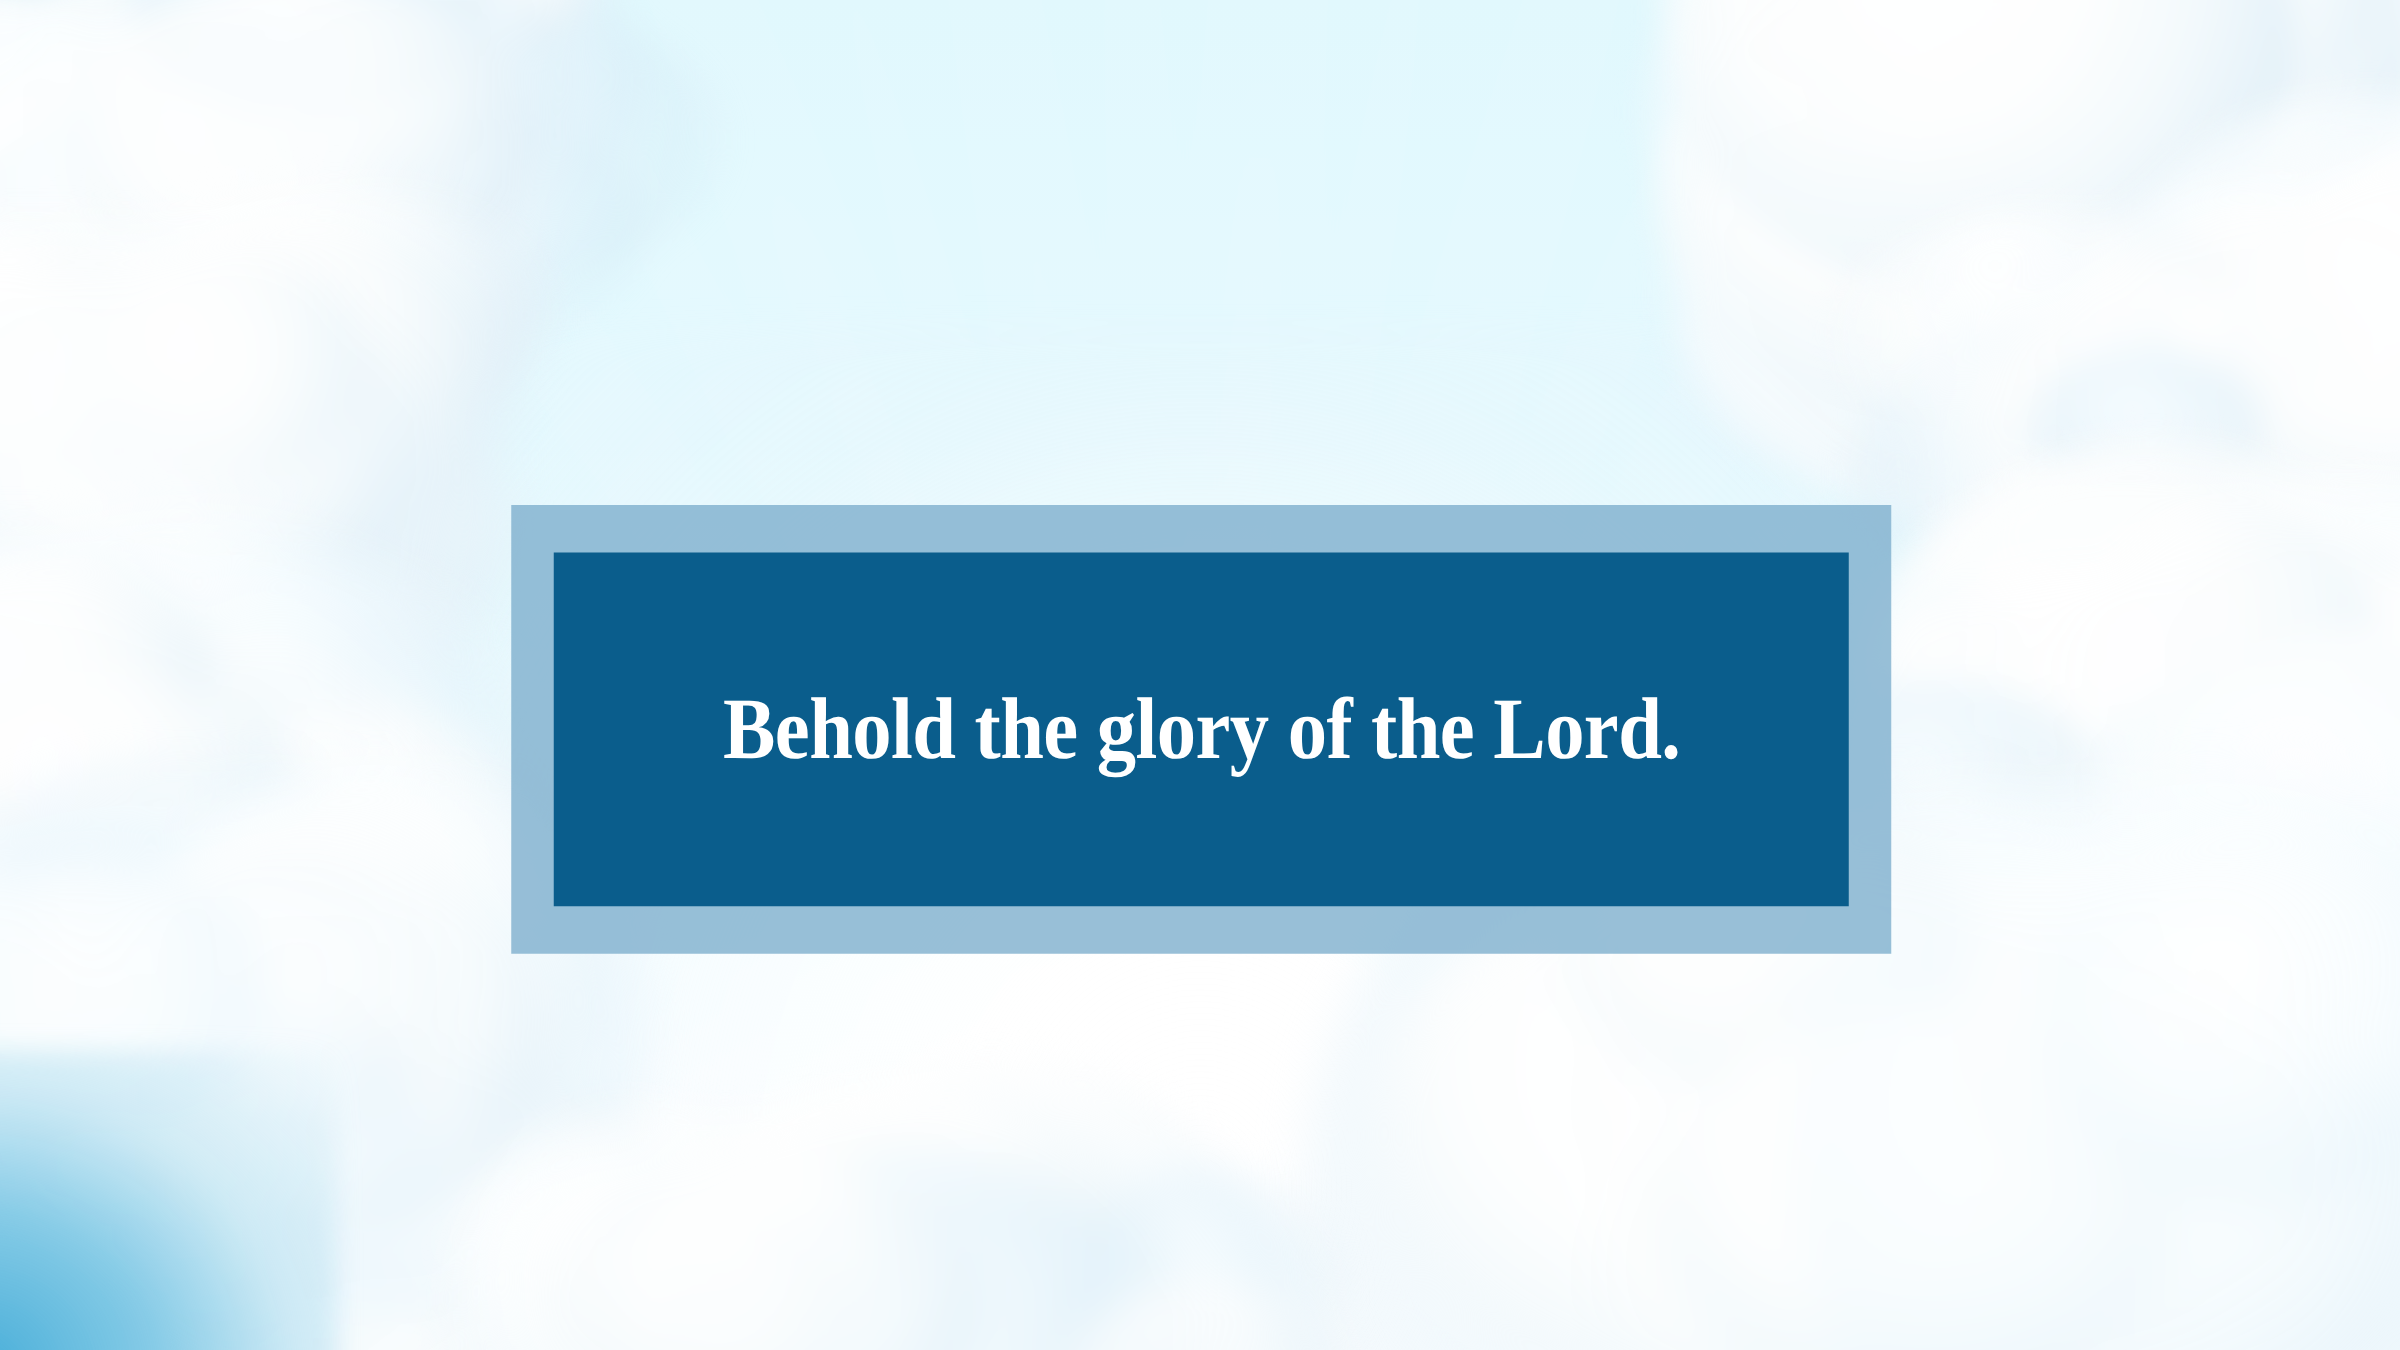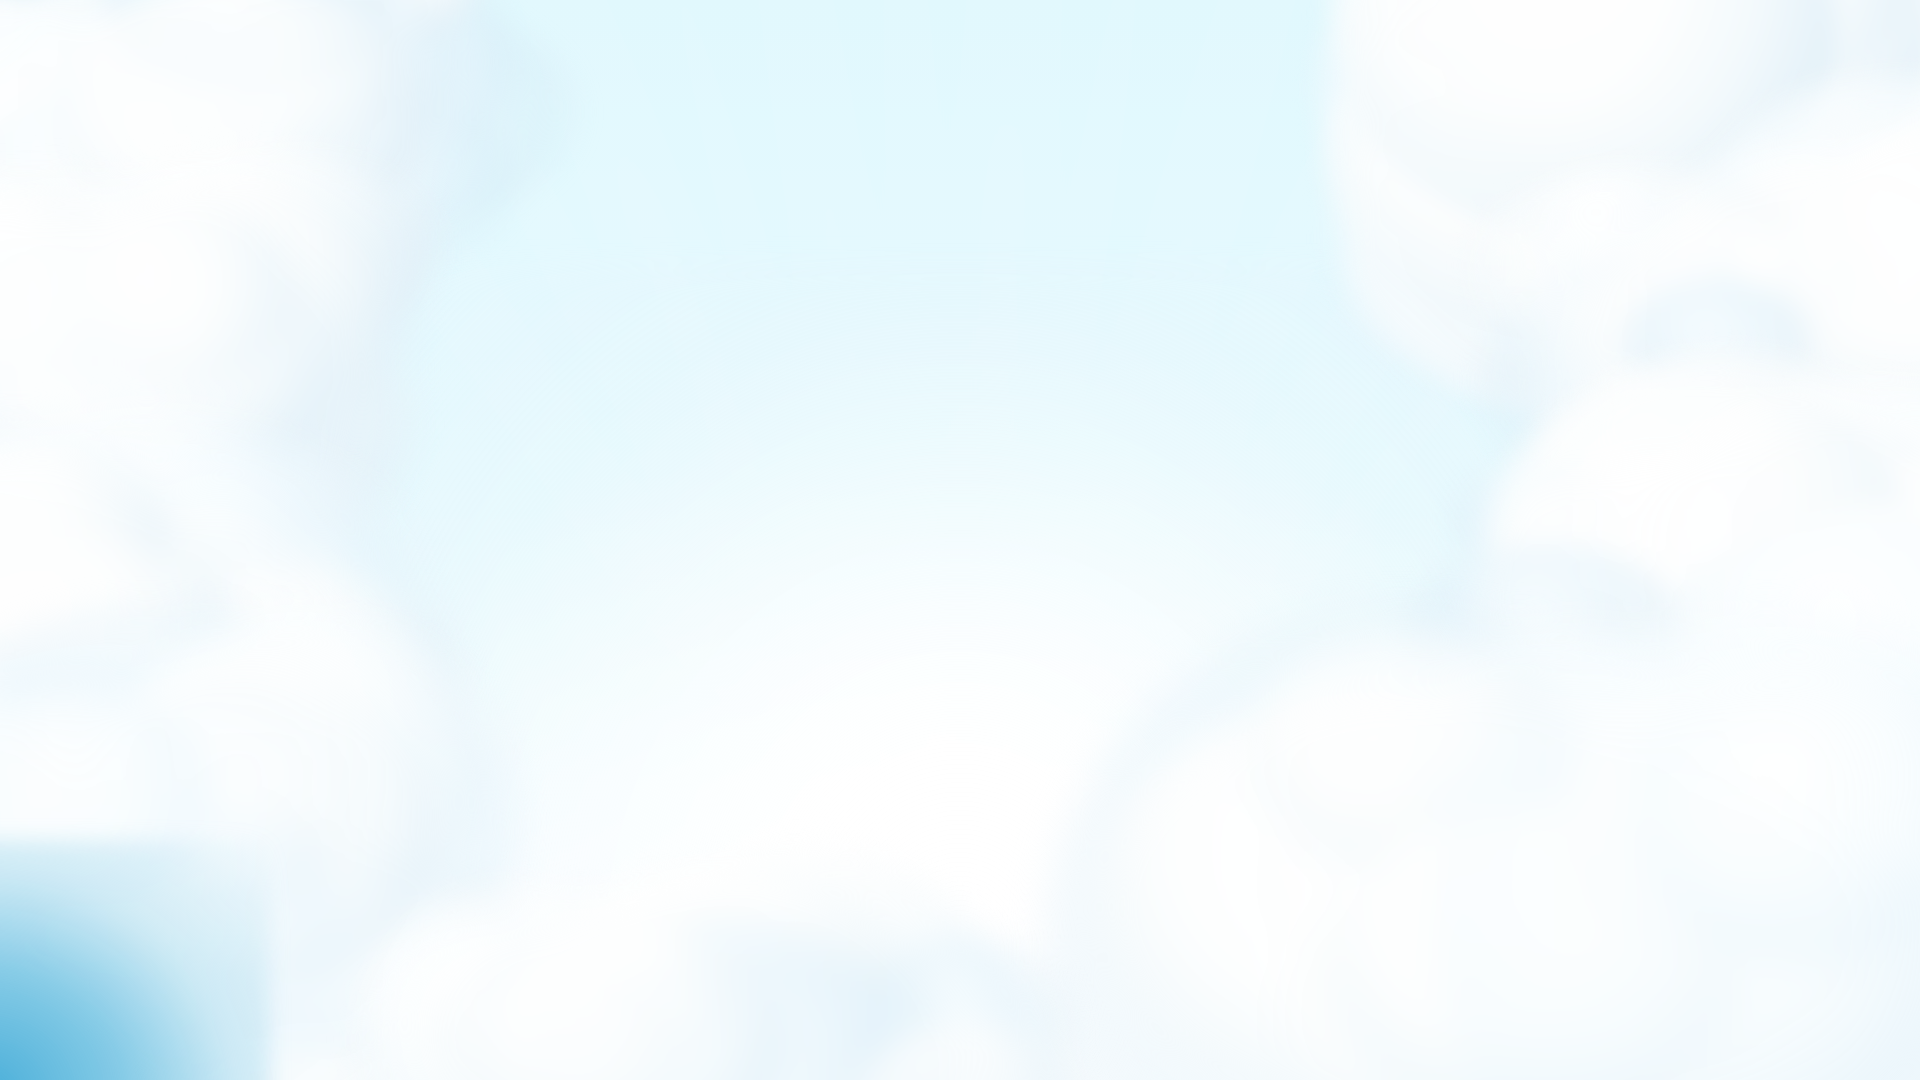--- a/index.html
+++ b/index.html
@@ -392,14 +392,19 @@
         <div class="puff dim" style="width: 465.737px; height: 310.486px; left: 92.4129px; top: 24.3754px; opacity: 0.73;"></div>
         <div class="puff" style="width: 250.383px; height: 144.076px; left: 4.47835px; top: 48.9447px; opacity: 0.59;"></div>
         <div class="puff" style="width: 309.214px; height: 252.5px; left: 45.1777px; top: -15.619px; opacity: 0.67;"></div>
         <div class="puff dim" style="width: 206.45px; height: 196.777px; left: 430.325px; top: 4.18075px; opacity: 0.81;"></div>
         <div class="puff" style="width: 219.041px; height: 151.104px; left: 428.672px; top: 93.612px; opacity: 0.68;"></div>
       </div>
     </div>
 
   <div class="sky-corner-dark"></div>
 
+  <div id="quote-frame">
+    <div id="quote-box">
+      <div id="quote-text" style="font-size: 70px; transform: scaleX(0.8983);">Behold the glory of the Lord.</div>
+    </div>
+  </div>
 
 </div>
 
 </body></html>

